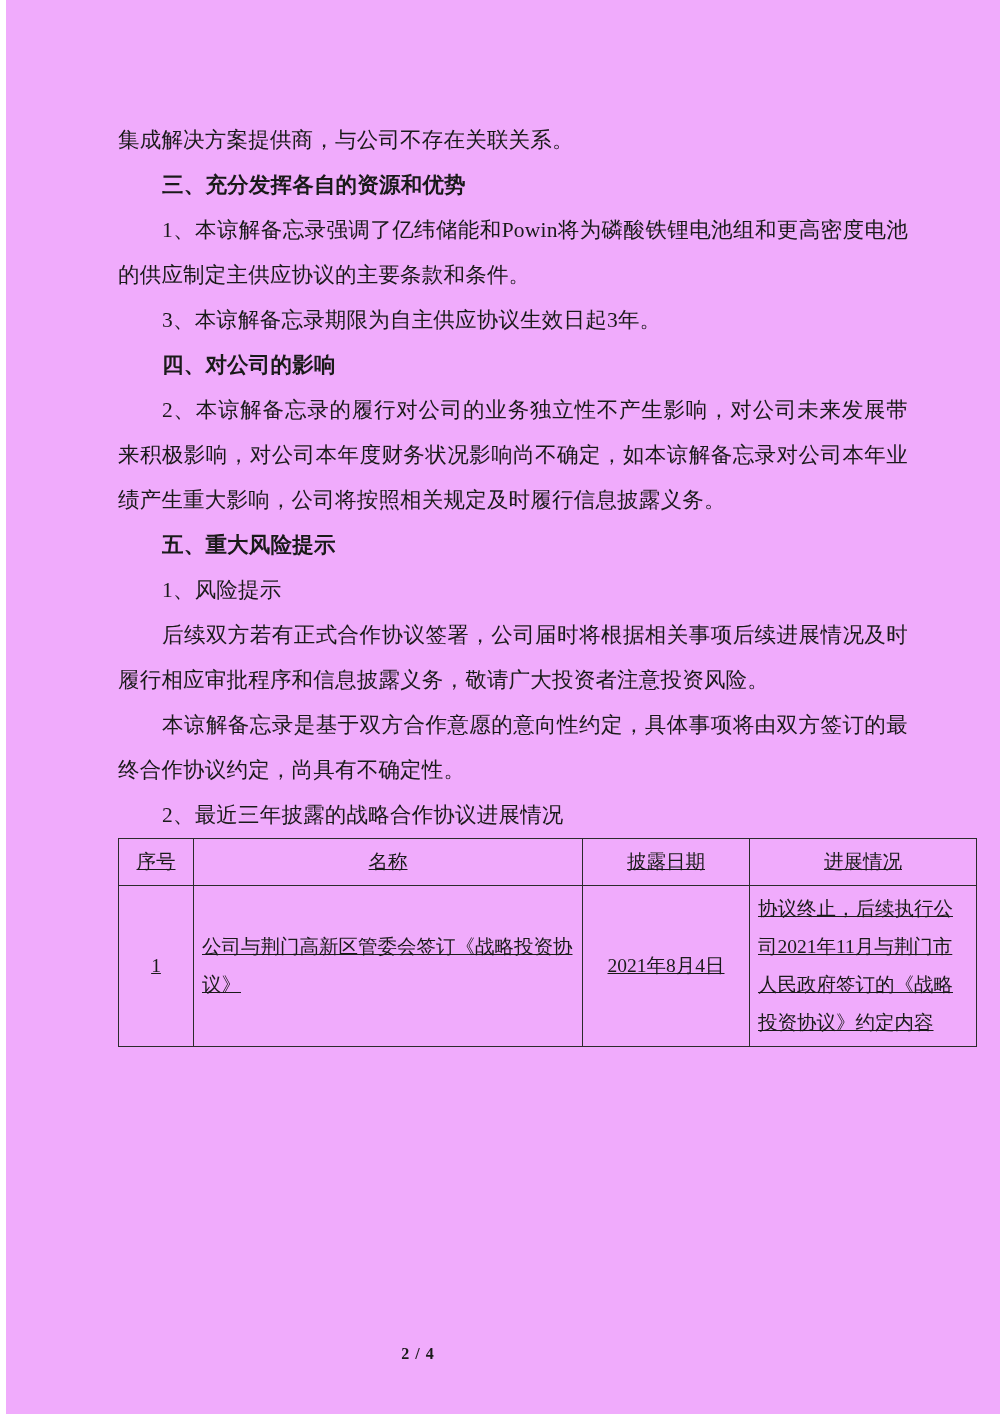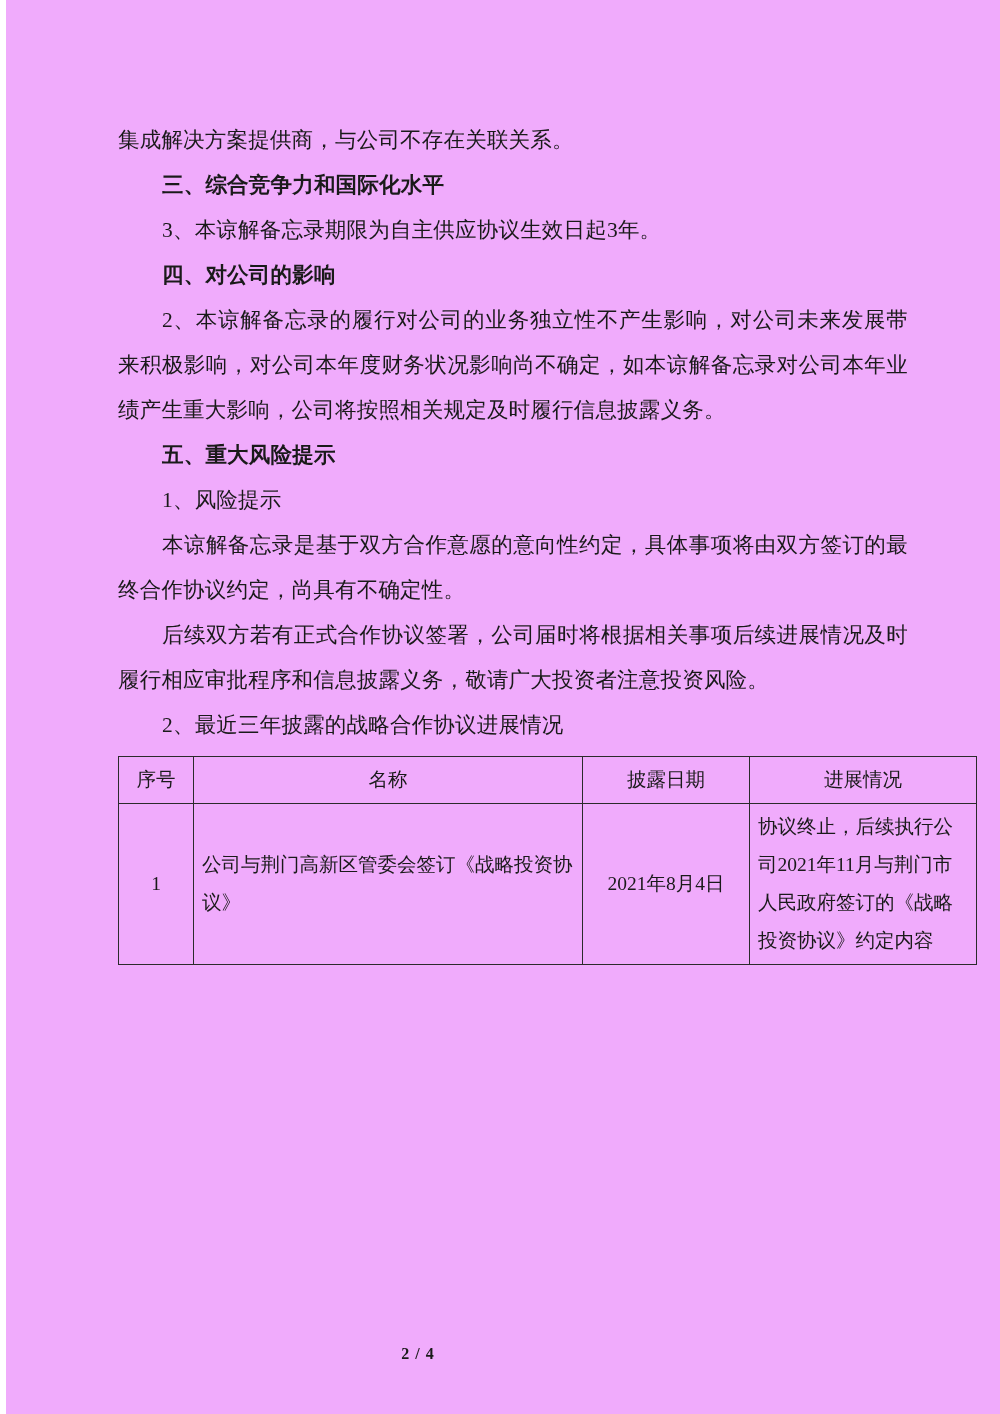--- a/index.html
+++ b/index.html
@@ -47,22 +47,22 @@
     font-weight: bold;
     text-indent: 44px;
     font-size: 21.5px;
     line-height: 45px;
     margin: 0;
   }
 
   table.progress-table {
     border-collapse: collapse;
     width: 790px;
-    margin-top: 8px;
     table-layout: fixed;
+    text-decoration: underline;
   }
   table.progress-table th,
   table.progress-table td {
     border: 1px solid #2b2b2b;
     font-size: 19.5px;
     line-height: 38px;
     padding: 4px 8px;
     vertical-align: middle;
   }
   table.progress-table th {
@@ -88,38 +88,39 @@
   }
 </style>
 </head>
 <body>
 
 <div class="page">
   <div class="content">
 
     <p class="para">集成解决方案提供商，与公司不存在关联关系。</p>
 
-    <p class="heading">三、综合竞争力和国际化水平</p>
+    <p class="heading">三、充分发挥各自的资源和优势</p>
 
+    <p class="indent2">1、本谅解备忘录强调了亿纬储能和Powin将为磷酸铁锂电池组和更高密度电池的供应制定主供应协议的主要条款和条件。</p>
 
 
     <p class="indent2">3、本谅解备忘录期限为自主供应协议生效日起3年。</p>
 
     <p class="heading">四、对公司的影响</p>
 
 
     <p class="indent2">2、本谅解备忘录的履行对公司的业务独立性不产生影响，对公司未来发展带来积极影响，对公司本年度财务状况影响尚不确定，如本谅解备忘录对公司本年业绩产生重大影响，公司将按照相关规定及时履行信息披露义务。</p>
 
     <p class="heading">五、重大风险提示</p>
 
     <p class="indent2">1、风险提示</p>
 
+    <p class="indent2">后续双方若有正式合作协议签署，公司届时将根据相关事项后续进展情况及时履行相应审批程序和信息披露义务，敬请广大投资者注意投资风险。</p>
+
     <p class="indent2">本谅解备忘录是基于双方合作意愿的意向性约定，具体事项将由双方签订的最终合作协议约定，尚具有不确定性。</p>
-
-    <p class="indent2">后续双方若有正式合作协议签署，公司届时将根据相关事项后续进展情况及时履行相应审批程序和信息披露义务，敬请广大投资者注意投资风险。</p>
 
     <p class="indent2">2、最近三年披露的战略合作协议进展情况</p>
 
     <table class="progress-table">
       <thead>
         <tr>
           <th class="col-no">序号</th>
           <th class="col-name">名称</th>
           <th class="col-date">披露日期</th>
           <th class="col-status">进展情况</th>

